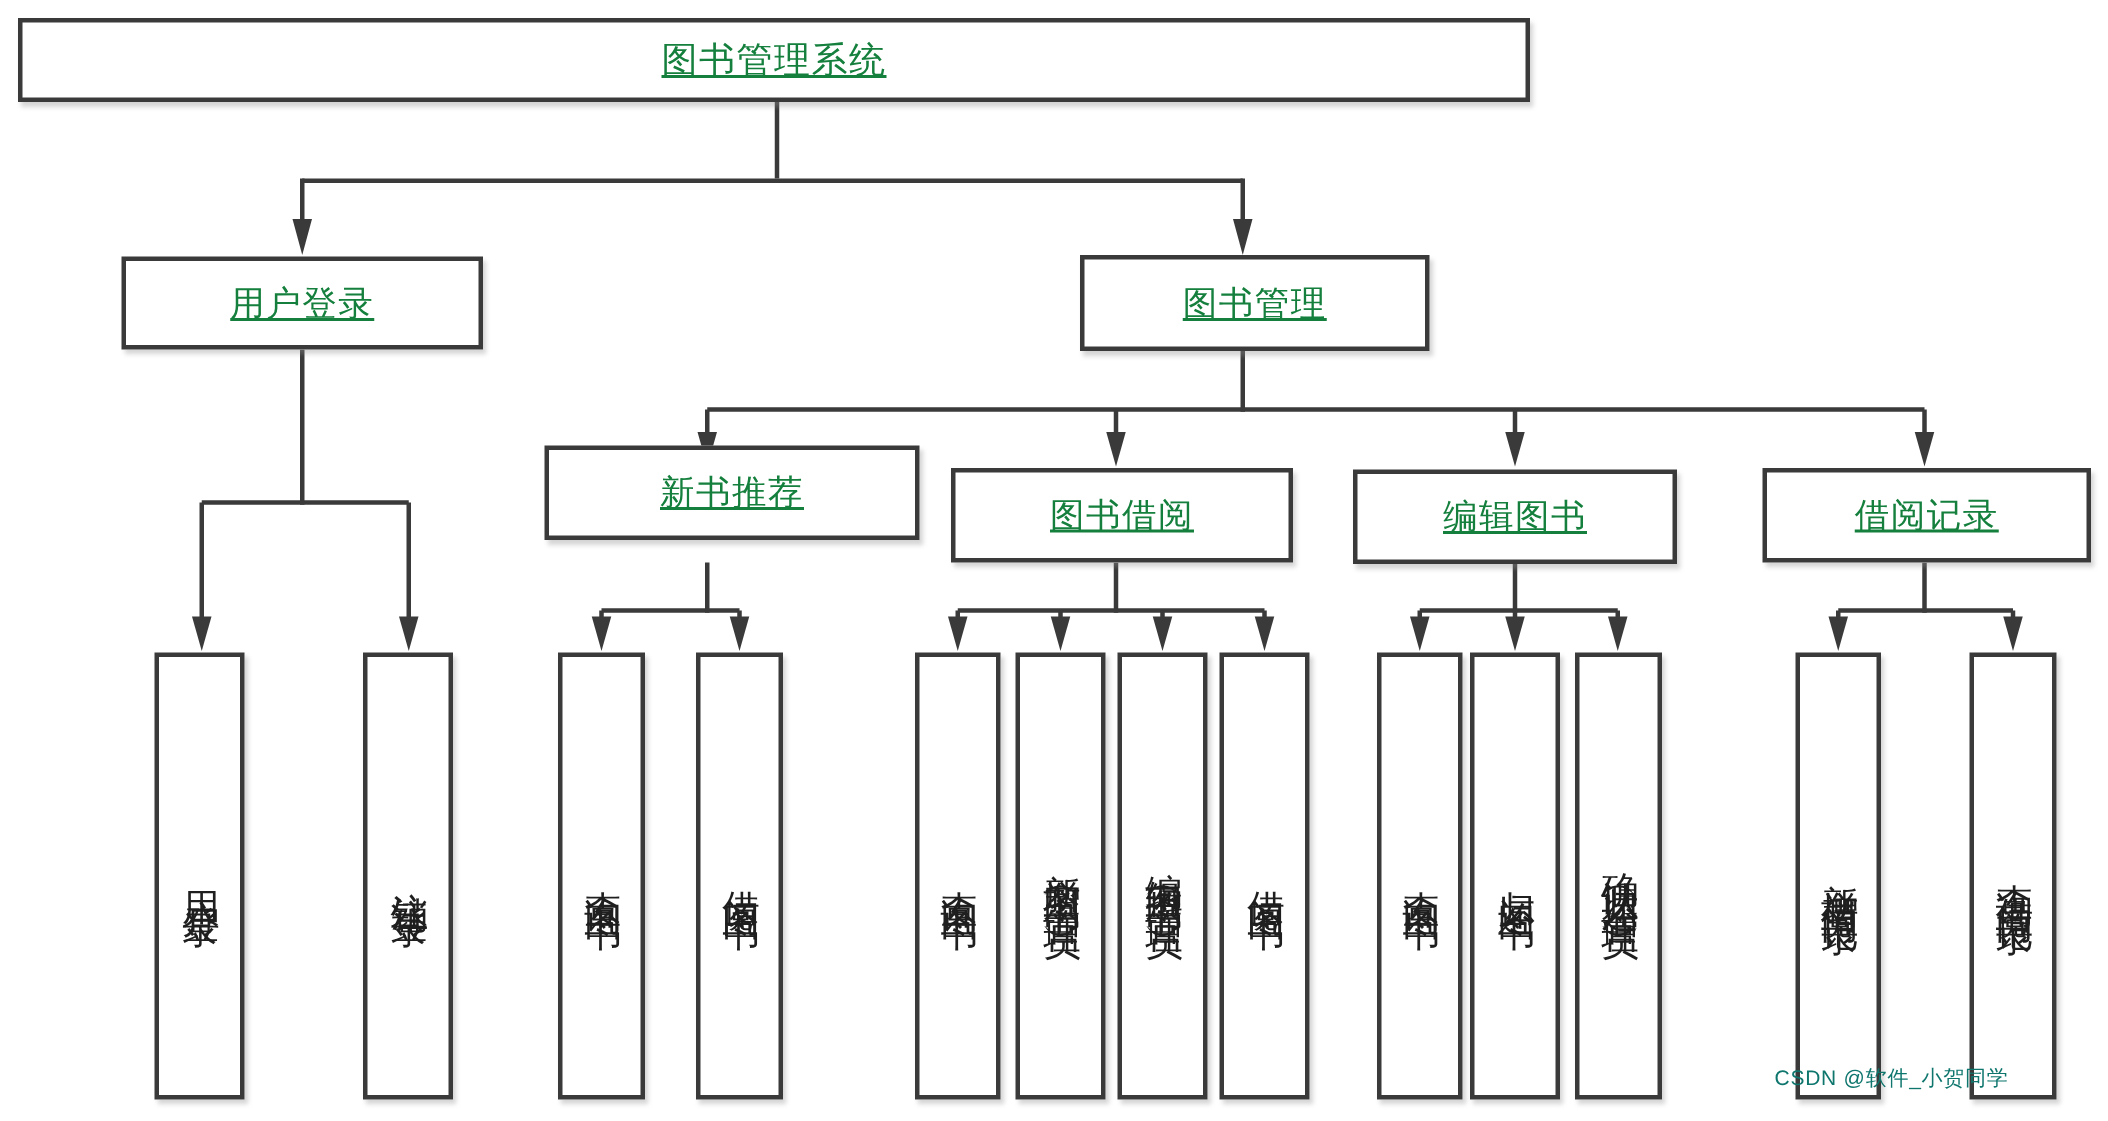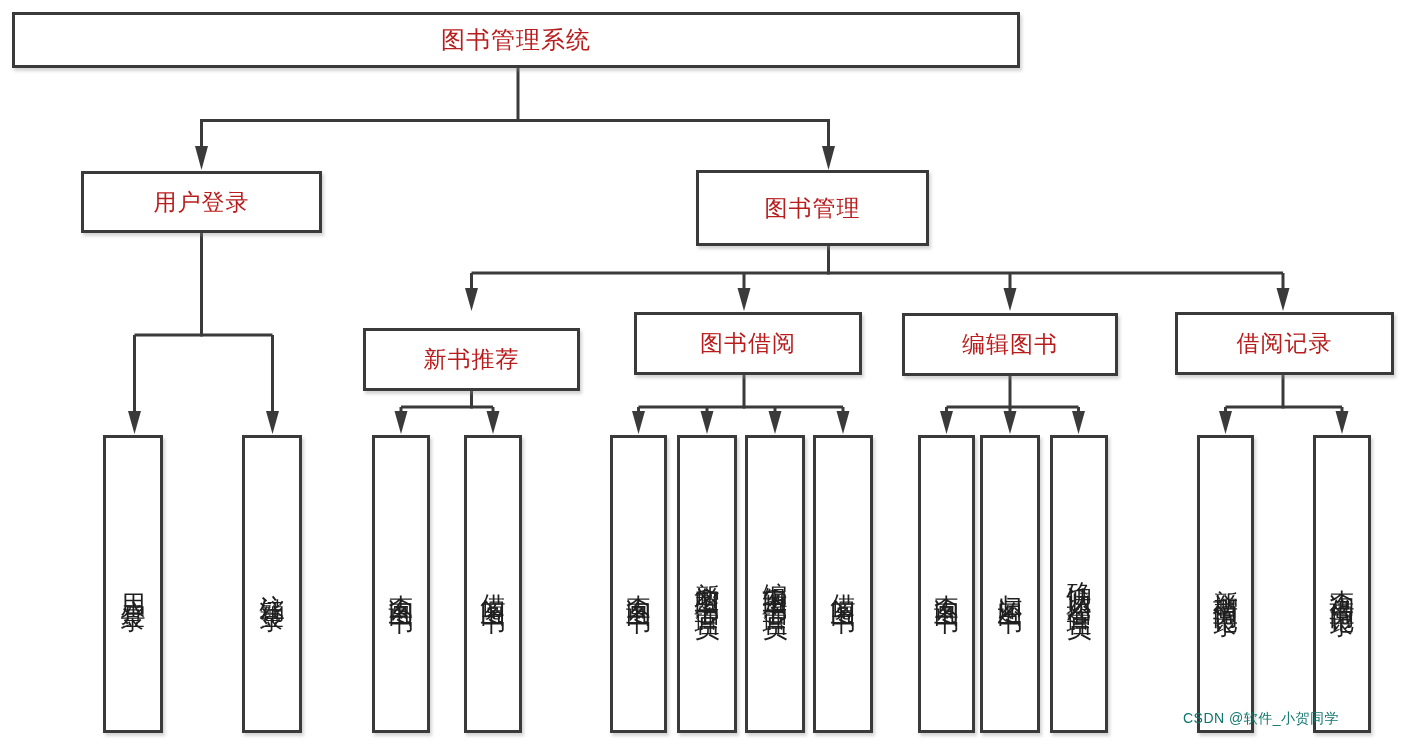--- a/index.html
+++ b/index.html
@@ -20,24 +20,25 @@
     position: absolute;
     background: #ffffff;
     border: 3px solid #3a3a3a;
     box-sizing: border-box;
     display: flex;
     align-items: center;
     justify-content: center;
     box-shadow: 2px 3px 3px rgba(145,145,145,0.38);
   }
   .hlbl {
-    color: #b91c1c;
+    color: #15803d;
     font-size: 23px;
     letter-spacing: 1px;
     white-space: nowrap;
+    text-decoration: underline;
   }
   .root .hlbl { font-size: 24px; }
   .vlbl {
     color: #1f1f1f;
     font-size: 25px;
     line-height: 1;
     writing-mode: vertical-rl;
     text-orientation: mixed;
     letter-spacing: 5px;
     white-space: nowrap;
@@ -112,25 +113,25 @@
     </g>
   </svg>
 
   <div class="box root" style="left:12px;top:12px;width:1008px;height:56px">
     <span class="hlbl">图书管理系统</span>
   </div>
 
   <div class="box" style="left:81px;top:171px;width:241px;height:62px">
     <span class="hlbl">用户登录</span>
   </div>
-  <div class="box" style="left:696px;top:170px;width:233px;height:76px">
+  <div class="box" style="left:720px;top:170px;width:233px;height:64px">
     <span class="hlbl">图书管理</span>
   </div>
 
-  <div class="box" style="left:363px;top:328px;width:217px;height:63px">
+  <div class="box" style="left:363px;top:297px;width:250px;height:63px">
     <span class="hlbl">新书推荐</span>
   </div>
   <div class="box" style="left:634px;top:312px;width:228px;height:63px">
     <span class="hlbl">图书借阅</span>
   </div>
   <div class="box" style="left:902px;top:313px;width:216px;height:63px">
     <span class="hlbl">编辑图书</span>
   </div>
   <div class="box" style="left:1175px;top:312px;width:219px;height:63px">
     <span class="hlbl">借阅记录</span>

